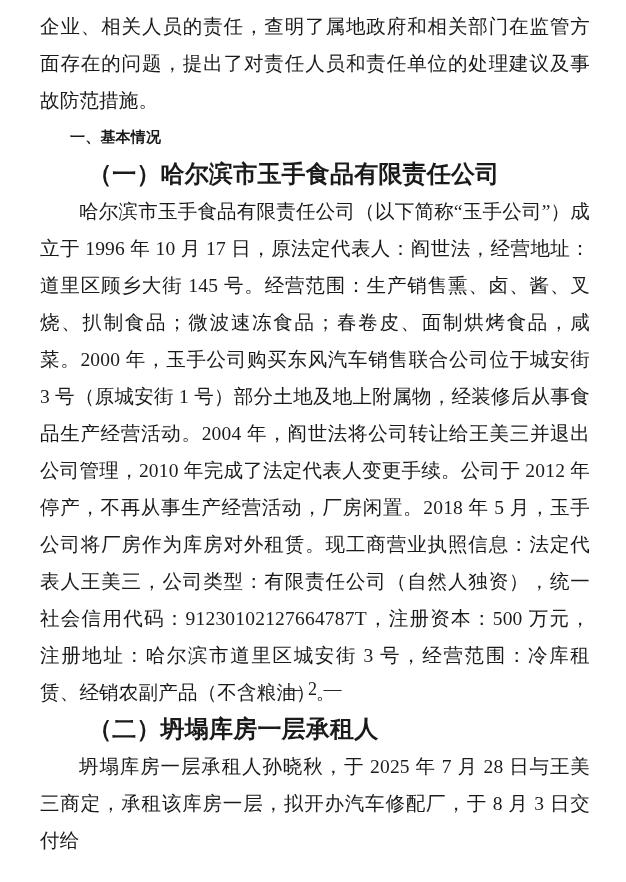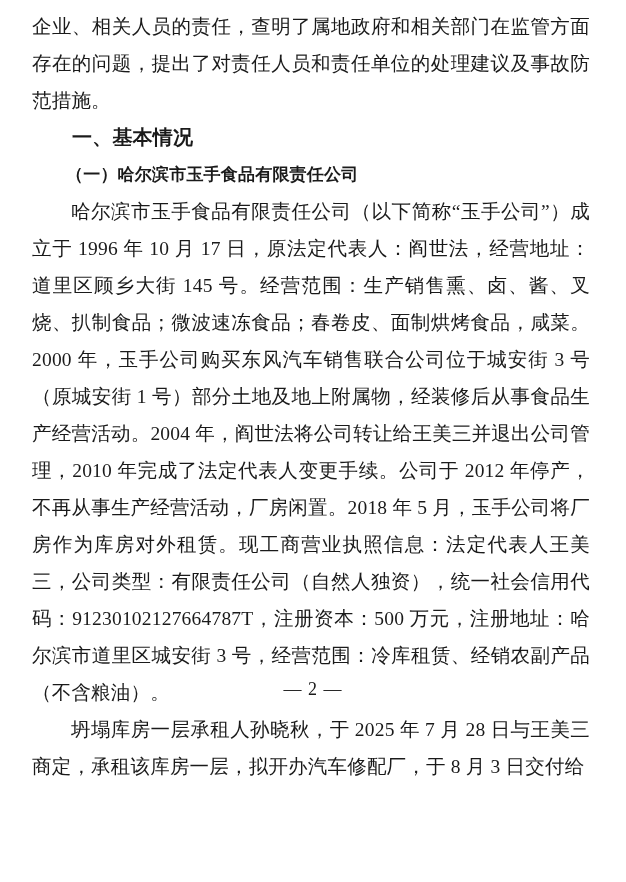--- a/index.html
+++ b/index.html
@@ -15,48 +15,48 @@
     position: relative;
     overflow: hidden;
   }
   .page {
     position: absolute;
     left: 0;
     top: 0;
     width: 626px;
     height: 714px;
     box-sizing: border-box;
-    padding: 8px 36px 0 32px;
+    padding: 8px 36px 0 40px;
   }
   .doc-body {
     font-size: 19.5px;
     line-height: 37px;
     letter-spacing: 0.2px;
     text-align: justify;
     text-justify: inter-ideograph;
   }
   p.para {
     margin: 0;
     text-indent: 2em;
   }
   p.para.cont {
     text-indent: 0;
   }
   .heading {
     margin: 0;
     font-weight: bold;
     text-indent: 2em;
-    font-size: 20px;
+    font-size: 15px;
     line-height: 37px;
   }
   .subheading {
     margin: 0;
     font-weight: bold;
     text-indent: 2em;
-    font-size: 17px;
+    font-size: 24px;
     line-height: 37px;
   }
   .page-number {
     position: absolute;
     left: 0;
     right: 0;
     bottom: 14px;
     text-align: center;
     font-size: 18px;
     letter-spacing: 1px;
@@ -70,19 +70,20 @@
   <div class="doc-body">
 
     <p class="para cont">企业、相关人员的责任，查明了属地政府和相关部门在监管方面存在的问题，提出了对责任人员和责任单位的处理建议及事故防范措施。</p>
 
     <p class="heading">一、基本情况</p>
 
     <p class="subheading">（一）哈尔滨市玉手食品有限责任公司</p>
 
     <p class="para">哈尔滨市玉手食品有限责任公司（以下简称“玉手公司”）成立于 1996 年 10 月 17 日，原法定代表人：阎世法，经营地址：道里区顾乡大街 145 号。经营范围：生产销售熏、卤、酱、叉烧、扒制食品；微波速冻食品；春卷皮、面制烘烤食品，咸菜。2000 年，玉手公司购买东风汽车销售联合公司位于城安街 3 号（原城安街 1 号）部分土地及地上附属物，经装修后从事食品生产经营活动。2004 年，阎世法将公司转让给王美三并退出公司管理，2010 年完成了法定代表人变更手续。公司于 2012 年停产，不再从事生产经营活动，厂房闲置。2018 年 5 月，玉手公司将厂房作为库房对外租赁。现工商营业执照信息：法定代表人王美三，公司类型：有限责任公司（自然人独资），统一社会信用代码：91230102127664787T，注册资本：500 万元，注册地址：哈尔滨市道里区城安街 3 号，经营范围：冷库租赁、经销农副产品（不含粮油）。</p>
 
+    <p class="subheading">（二）坍塌库房一层承租人</p>
 
     <p class="para">坍塌库房一层承租人孙晓秋，于 2025 年 7 月 28 日与王美三商定，承租该库房一层，拟开办汽车修配厂，于 8 月 3 日交付给</p>
 
   </div>
 
   <div class="page-number">— 2 —</div>
 </div>
 
 </body></html>

